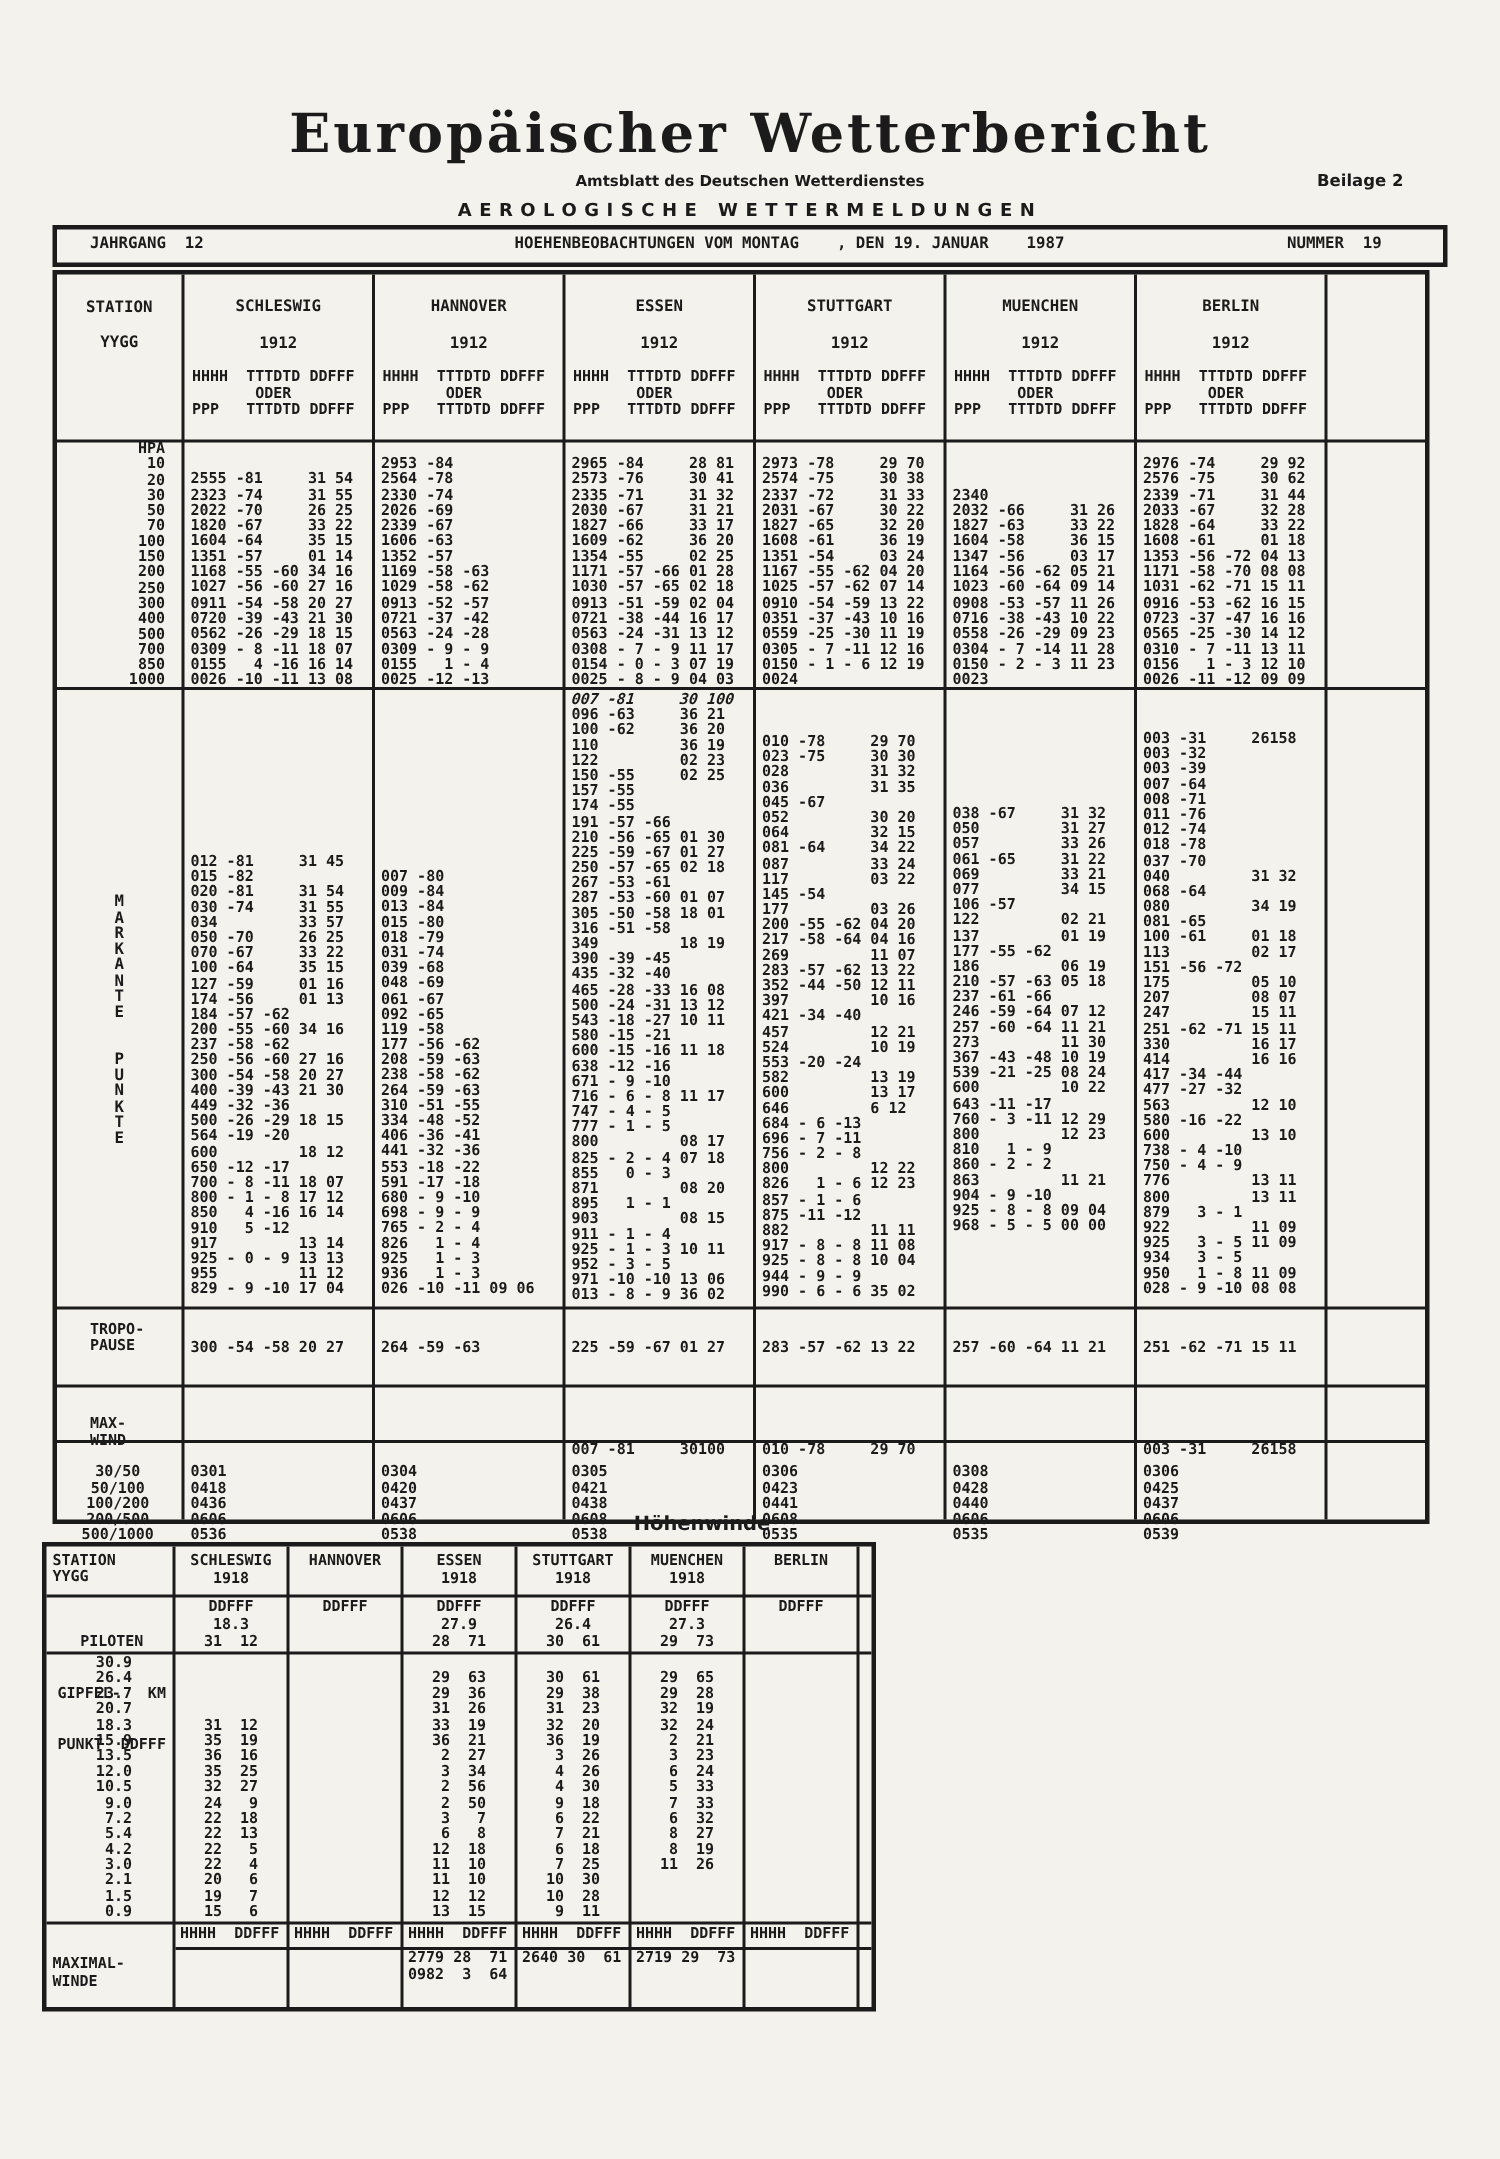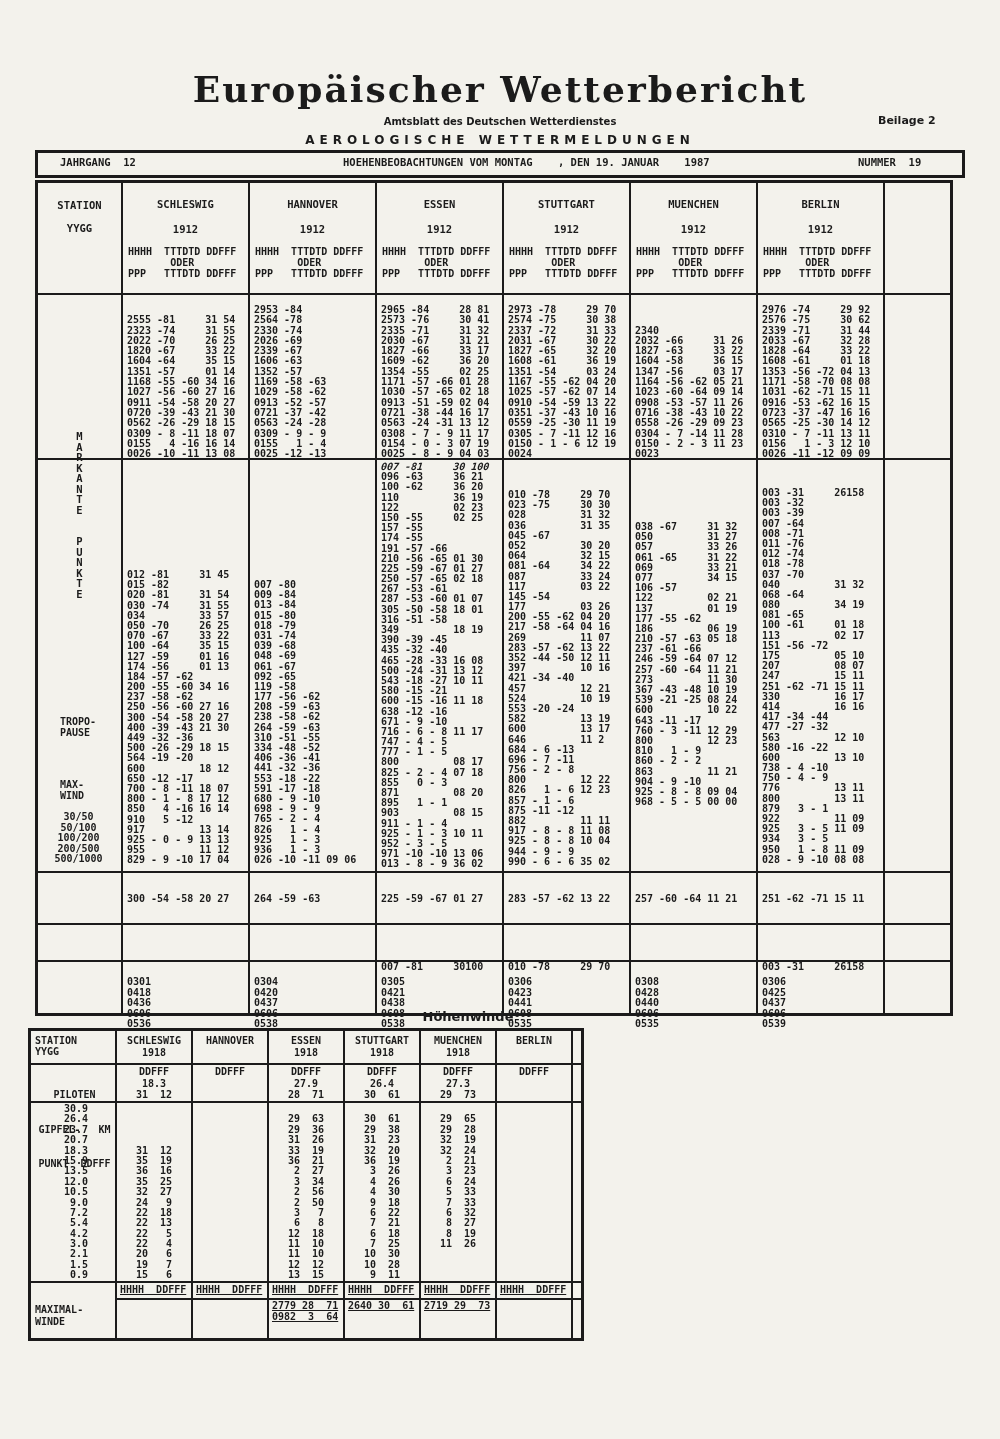--- a/index.html
+++ b/index.html
@@ -56,21 +56,21 @@
             font-size:13px;font-weight:bold;}
   .bottom-table{top:1028px;left:28px;width:550px;height:307px;border:3px solid #1b1b1b;}
   .blabel-col{position:absolute;left:0;top:0;bottom:0;width:86px;border-right:2px solid #1b1b1b;box-sizing:border-box;}
   .bcol{position:absolute;top:0;bottom:0;width:76px;border-right:2px solid #1b1b1b;box-sizing:border-box;}
   .bsec{box-sizing:border-box;font-size:10px;}
   .b-head{height:32px;}
   .b-pilot{height:38px;line-height:11.5px;padding-top:3px;text-align:center;}
   .b-heights{height:180px;line-height:10.4px;padding-top:3px;text-align:center;}
   .b-heights .ln{height:10.4px;padding-left:0;}
   .b-max{height:57px;line-height:11px;}
-  .b-max .ln{padding-left:3px;text-decoration:underline;}
+  .b-max .ln{padding-left:3px;}
   .b-name{text-align:center;padding-top:4px;}
   .b-yygg{text-align:center;padding-top:1px;}
   .blbl-head{padding:4px 0 0 4px;line-height:11px;}
   .blbl-pilot{padding:3px 0 0 3px;line-height:11.5px;text-align:center;}
   .blbl-heights{text-align:right;padding:3px 27px 0 0;line-height:10.4px;}
   .blbl-heights .ln{height:10.4px;}
   .blbl-max{padding:23px 0 0 4px;line-height:11.5px;}
   .b-max-head{padding:3px 0 0 3px;}
   .b-max-vals{padding-top:5px;}
   .bsep{position:absolute;left:0;right:0;height:2px;background:#1b1b1b;}
@@ -89,20 +89,38 @@
   <span class="hb-center">HOEHENBEOBACHTUNGEN VOM MONTAG    , DEN 19. JANUAR    1987</span>
   <span class="hb-right">NUMMER  19</span>
 </div>
 
 <div class="abs main-table">
   <div class="label-col">
     <div class="sec s-head">
       <div class="lbl-station">STATION</div>
       <div class="lbl-yygg">YYGG</div>
     </div>
+    <div class="sec s-hpa lbl-list" id="hpa-levels">
+        <div class="ln">HPA</div>
+        <div class="ln">10</div>
+        <div class="ln">20</div>
+        <div class="ln">30</div>
+        <div class="ln">50</div>
+        <div class="ln">70</div>
+        <div class="ln">100</div>
+        <div class="ln">150</div>
+        <div class="ln">200</div>
+        <div class="ln">250</div>
+        <div class="ln">300</div>
+        <div class="ln">400</div>
+        <div class="ln">500</div>
+        <div class="ln">700</div>
+        <div class="ln">850</div>
+        <div class="ln">1000</div>
+      </div>
     <div class="sec s-mark">
       <div class="mark-label" id="mark-letters">
           <div>M</div>
           <div>A</div>
           <div>R</div>
           <div>K</div>
           <div>A</div>
           <div>N</div>
           <div>T</div>
           <div>E</div>
@@ -404,21 +422,21 @@
           <div class="ln">269         11 07</div>
           <div class="ln">283 -57 -62 13 22</div>
           <div class="ln">352 -44 -50 12 11</div>
           <div class="ln">397         10 16</div>
           <div class="ln">421 -34 -40</div>
           <div class="ln">457         12 21</div>
           <div class="ln">524         10 19</div>
           <div class="ln">553 -20 -24</div>
           <div class="ln">582         13 19</div>
           <div class="ln">600         13 17</div>
-          <div class="ln">646         11 2</div>
+          <div class="ln">646         6 12</div>
           <div class="ln">684 - 6 -13</div>
           <div class="ln">696 - 7 -11</div>
           <div class="ln">756 - 2 - 8</div>
           <div class="ln">800         12 22</div>
           <div class="ln">826   1 - 6 12 23</div>
           <div class="ln">857 - 1 - 6</div>
           <div class="ln">875 -11 -12</div>
           <div class="ln">882         11 11</div>
           <div class="ln">917 - 8 - 8 11 08</div>
           <div class="ln">925 - 8 - 8 10 04</div>
@@ -459,21 +477,21 @@
           <div class="ln">1347 -56     03 17</div>
           <div class="ln">1164 -56 -62 05 21</div>
           <div class="ln">1023 -60 -64 09 14</div>
           <div class="ln">0908 -53 -57 11 26</div>
           <div class="ln">0716 -38 -43 10 22</div>
           <div class="ln">0558 -26 -29 09 23</div>
           <div class="ln">0304 - 7 -14 11 28</div>
           <div class="ln">0150 - 2 - 3 11 23</div>
           <div class="ln">0023</div>
         </div>
-        <div class="sec s-mark" style="padding-top: 64px; border-radius: 23px;">
+        <div class="sec s-mark" style="padding-top: 80px; border-radius: 23px;">
           <div class="ln">038 -67     31 32</div>
           <div class="ln">050         31 27</div>
           <div class="ln">057         33 26</div>
           <div class="ln">061 -65     31 22</div>
           <div class="ln">069         33 21</div>
           <div class="ln">077         34 15</div>
           <div class="ln">106 -57</div>
           <div class="ln">122         02 21</div>
           <div class="ln">137         01 19</div>
           <div class="ln">177 -55 -62</div>

